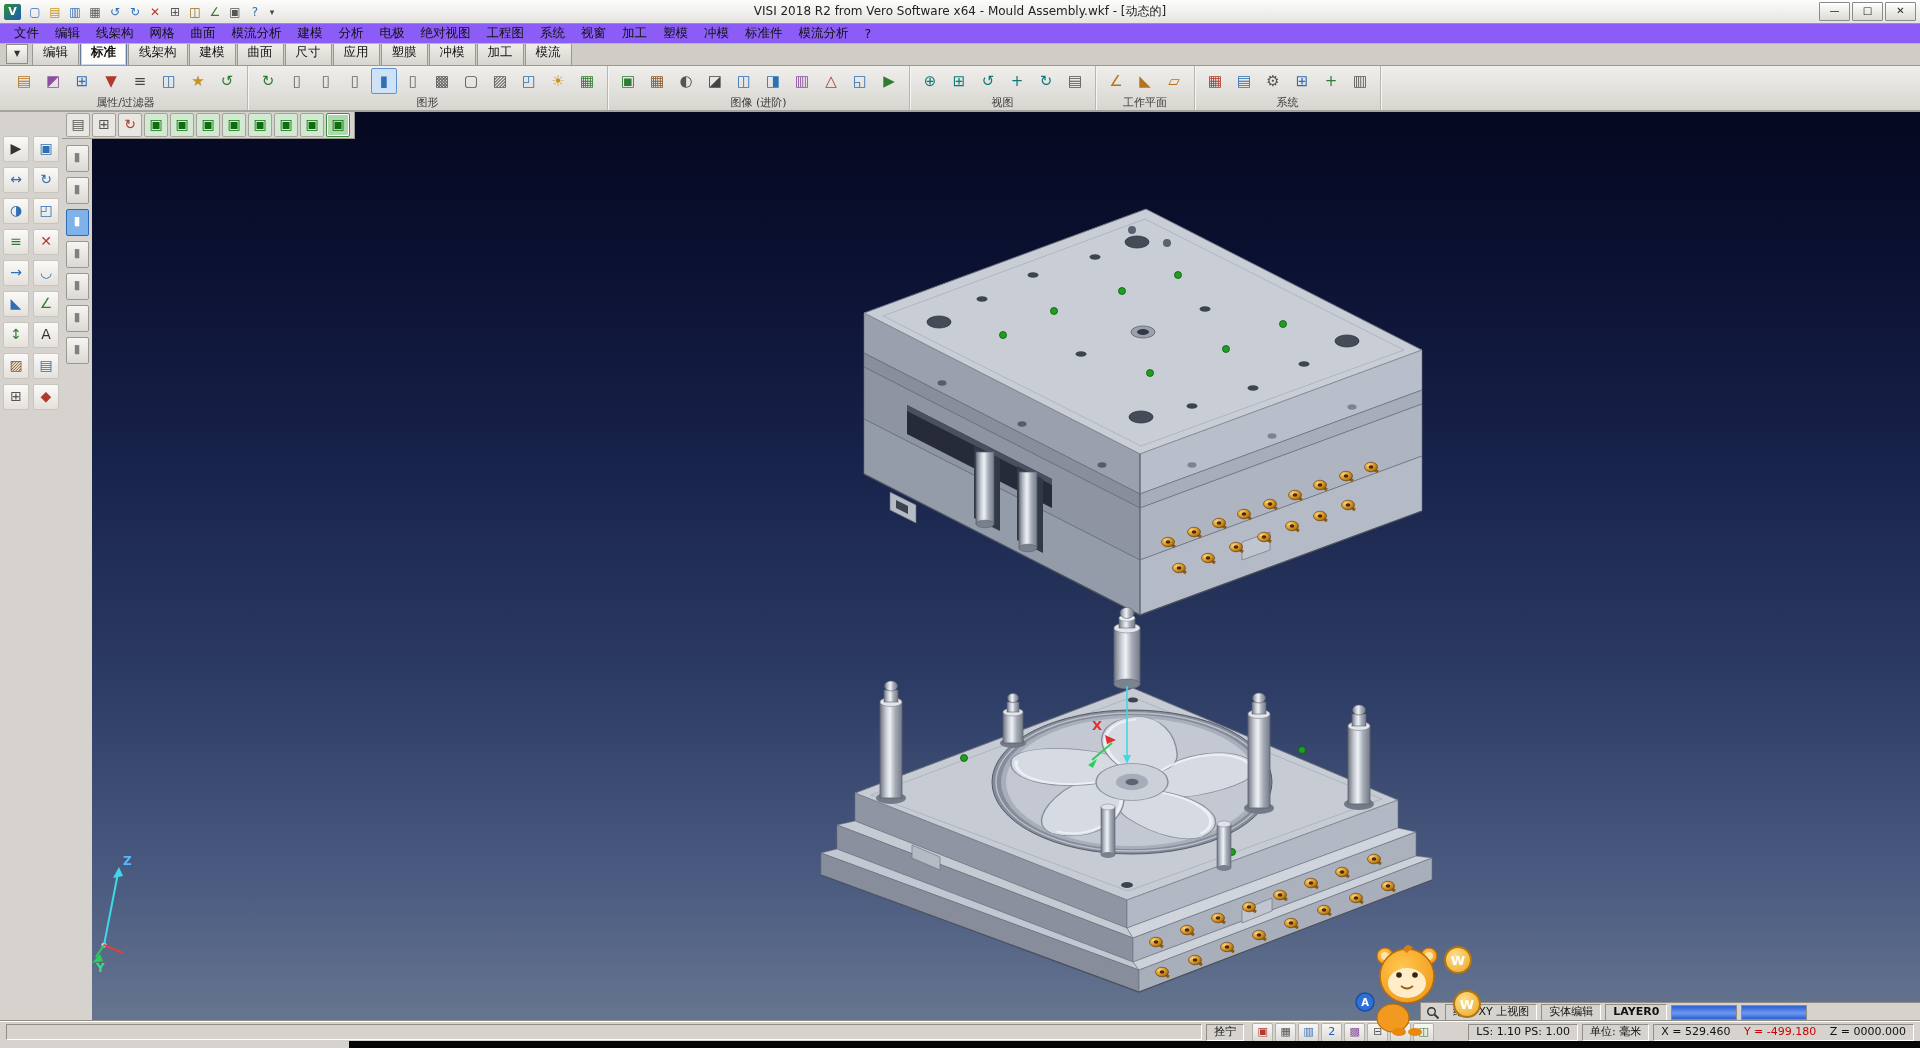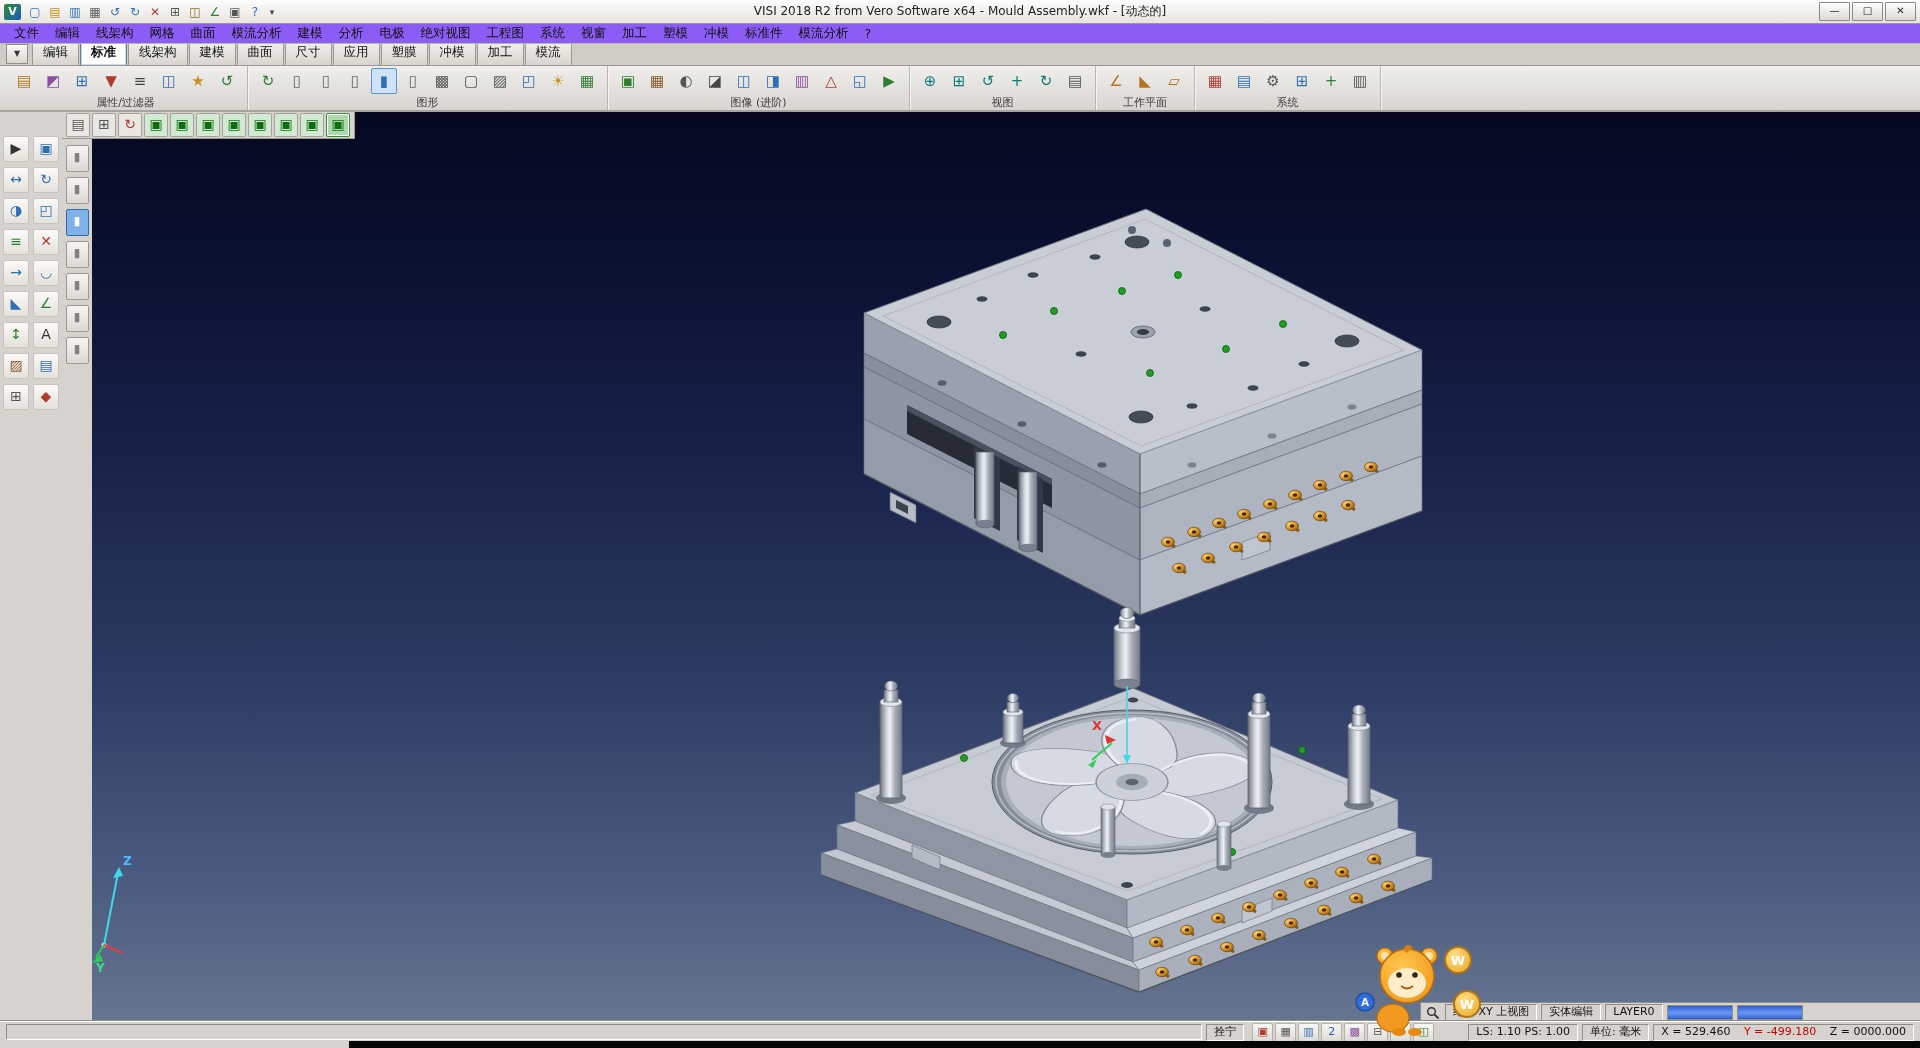--- a/index.html
+++ b/index.html
@@ -54,21 +54,21 @@
   .vc.active{border-color:#3c8c3c;box-shadow:inset 0 0 0 1px #ffffff;}
   
   .viewport{position:absolute;left:92px;top:110px;right:0;height:911px;z-index:1;
     background:linear-gradient(180deg,#05081f 0%,#0a1030 16%,#17224a 38%,#2d3c64 63%,#4a5a80 84%,#66758f 100%);}
   .scene{position:absolute;inset:0;width:100%;height:100%;}
   
   .ministatus{position:absolute;left:1420px;right:0;top:1002px;height:19px;background:#d6d3ce;border-top:1px solid #8f8d86;
     border-left:1px solid #8f8d86;display:flex;align-items:center;gap:4px;padding:0 4px;z-index:20;}
   .ms-cell{height:15px;border:1px solid;border-color:#8f8d86 #ffffff #ffffff #8f8d86;font-size:11px;line-height:13px;
     padding:0 7px;background:#d6d3ce;white-space:nowrap;}
-  .ms-layer{font-weight:normal;}
+  .ms-layer{font-weight:bold;}
   .ms-bar{width:64px;height:13px;border:1px solid #8f8d86;background:linear-gradient(#2c5fd0,#6d97f2 55%,#2c5fd0);}
   .ms-zoom{width:16px;height:16px;display:flex;align-items:center;justify-content:center;}
   
   .statusbar{position:absolute;left:0;right:0;top:1021px;height:20px;background:#d6d3ce;border-top:1px solid #ffffff;
     box-shadow:0 -1px 0 #8f8d86;display:flex;align-items:center;gap:4px;padding:0 6px;z-index:25;}
   .sb-field{flex:1;height:14px;border:1px solid;border-color:#8f8d86 #ffffff #ffffff #8f8d86;}
   .sb-cell{height:15px;border:1px solid;border-color:#8f8d86 #ffffff #ffffff #8f8d86;font-size:11px;line-height:13px;
     padding:0 7px;background:#d6d3ce;white-space:nowrap;}
   .sb-icons{display:flex;gap:2px;margin:0 30px 0 4px;}
   .sb-ic{width:19px;height:17px;border:1px solid #b5b2ab;background:linear-gradient(#f8f7f5,#dedbd5);

